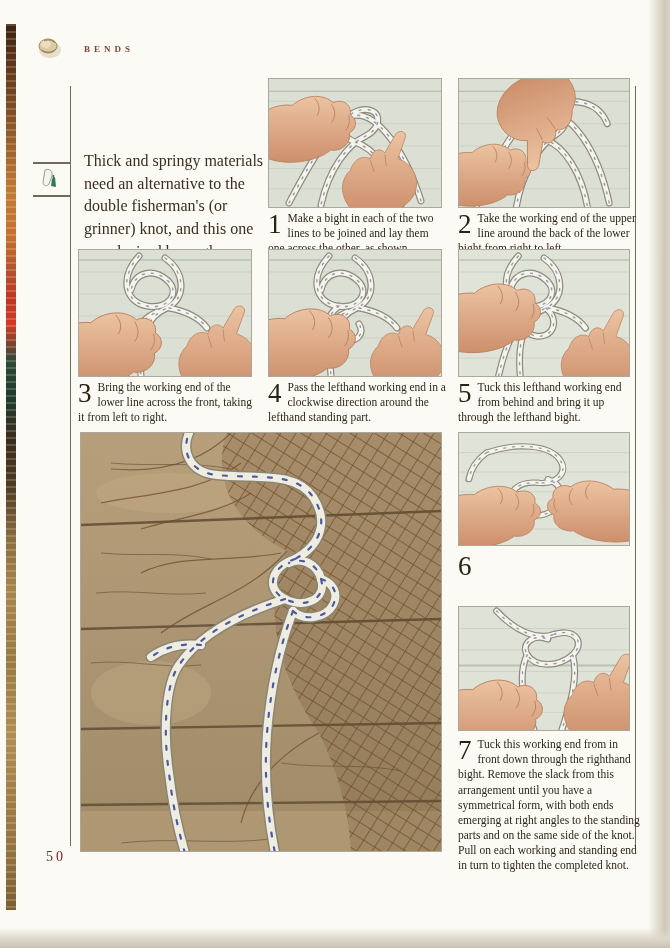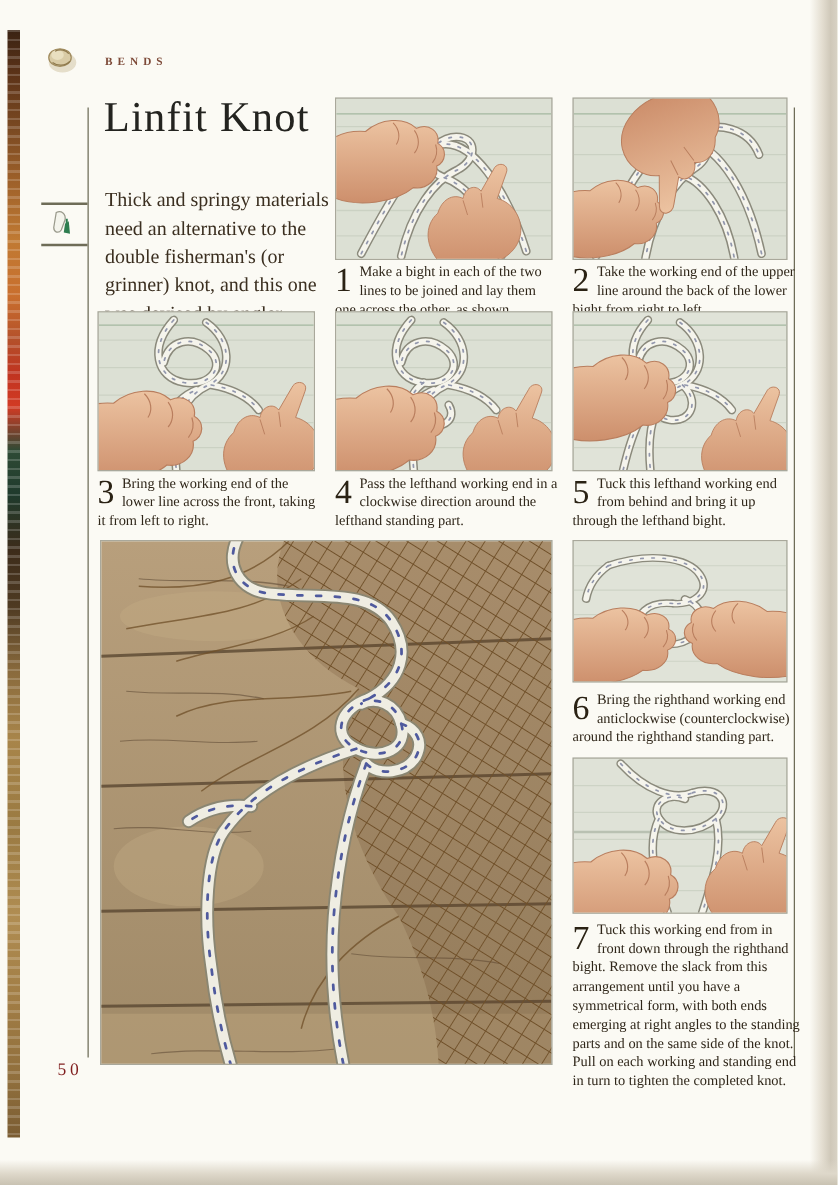--- a/index.html
+++ b/index.html
@@ -134,21 +134,20 @@
   <div class="abs" style="left:34px;top:33px;width:30px;height:29px">
     <svg viewBox="0 0 30 29">
       <ellipse cx="16" cy="17" rx="11" ry="8" fill="#cfc2a0" opacity=".5"></ellipse>
       <ellipse cx="14" cy="13" rx="9" ry="7" fill="#d9cba6" stroke="#a18c5f" stroke-width="1"></ellipse>
       <ellipse cx="12" cy="11" rx="5" ry="4" fill="#e9dfc0"></ellipse>
       <path d="M8,17 C12,20 18,20 22,16 M10,8 C14,6 19,7 21,10" stroke="#8f7a4e" stroke-width="1" fill="none"></path>
     </svg>
   </div>
 
   <div id="section-label" class="abs">BENDS</div>
-  <h1 id="page-title" class="abs" style="margin:0;font-weight:400">Linfit Knot</h1>
 
   <div class="abs vrule" style="left:70px;top:86px;height:760px"></div>
   <div class="abs vrule" style="left:635px;top:86px;height:760px"></div>
   <div class="abs hrule" style="left:33px;top:162px;width:37px"></div>
   <div class="abs hrule" style="left:33px;top:195px;width:37px"></div>
 
   <div class="abs" style="left:40px;top:167px;width:22px;height:26px">
     <svg viewBox="0 0 22 26">
       <path d="M5,3 C9,1 13,4 12,9 L9,17 C7,20 3,19 3,15 Z" fill="#f4f4ec" stroke="#9a9a8c" stroke-width="1"></path>
       <path d="M12,12 L15,10 L16,20 L11,19 Z" fill="#2e7d4f"></path>
@@ -319,21 +318,20 @@
       <g transform="translate(-24,44) scale(0.9)">
           <use href="#handL"></use>
         </g>
       <g transform="translate(196,38) scale(-0.9,0.9)">
           <use href="#handL"></use>
         </g>
     </svg>
   </div>
   <div class="caption abs" style="left:458px;top:553px;width:180px">
     <span class="num">6</span>
-    <span>Bring the righthand working end anticlockwise (counterclockwise) around the righthand standing part.</span>
   </div>
 
   <div class="abs photo" style="left:458px;top:606px;width:170px;height:123px">
     <svg viewBox="0 0 172 126" preserveAspectRatio="none">
       <rect width="172" height="126" fill="#dfe2d7"></rect>
       <g stroke="#cdd3c5" stroke-width="1">
           <path d="M0,22 H172 M0,44 H172 M0,66 H172 M0,88 H172 M0,108 H172" fill="none"></path>
         </g>
       <path d="M0,60 H172" stroke="#b9c1b2" stroke-width="2" fill="none"></path>
       <use href="#rope7" class="ru"></use>

